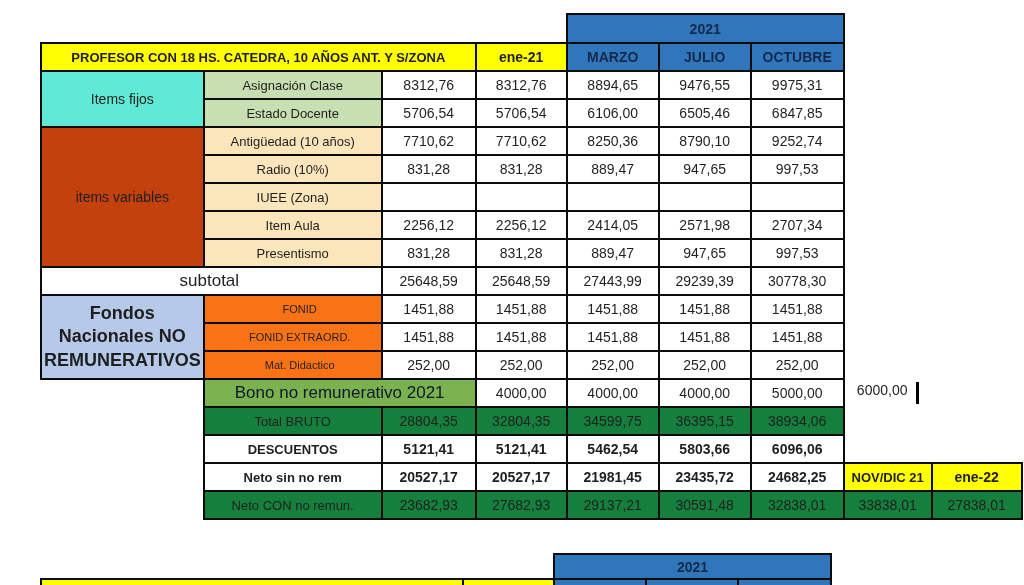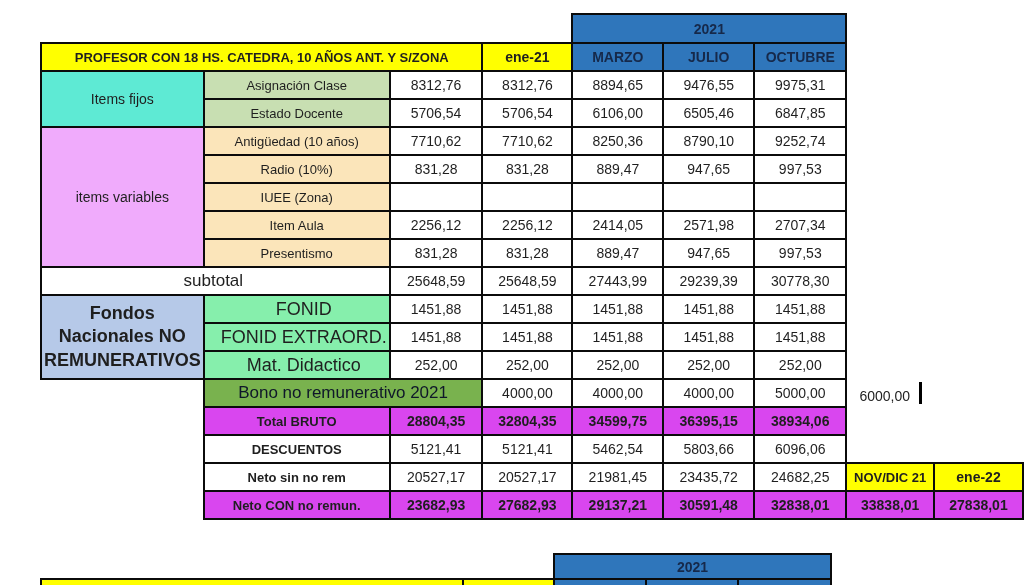--- a/index.html
+++ b/index.html
@@ -22,30 +22,30 @@
     padding:0 2px;
     overflow:hidden;white-space:nowrap;
     background:#ffffff;
   }
   td.nb{border:none;background:transparent;}
   .blue{background:#2f76bb;color:#16294a;font-weight:bold;}
   .ttl{background:#ffff00;font-weight:bold;font-size:13px;}
   .yhdr{background:#ffff00;font-weight:bold;font-size:14px;}
   .g1{background:#5eead4;}
   .g2{background:#c8dfb2;font-size:13px;}
-  .c1{background:#f0abfc;}
+  .c1{background:#c2410c;}
   .c2{background:#fbe5ba;font-size:13px;}
   .fz{background:#b6c9e8;font-weight:bold;font-size:18px;line-height:1.3;white-space:normal;}
-  .fl{background:#86efac;font-size:18px;padding-left:16px;}
+  .fl{background:#f97316;font-size:11px;padding-left:16px;}
   .sub{text-align:center;font-size:17px;padding-right:6px;}
   .bono{background:#79b24e;color:#0f172a;font-size:17px;}
-  .bold{font-weight:normal;}
+  .bold{font-weight:bold;}
   .lab{font-weight:bold;font-size:13px;}
-  .ynum{background:#d946ef;font-weight:bold;}
-  .extra-wrap{display:flex;align-items:flex-end;justify-content:center;gap:9px;}
+  .ynum{background:#15803d;font-weight:normal;}
+  .extra-wrap{display:flex;align-items:flex-start;justify-content:center;gap:9px;}
   .caret{display:inline-block;width:3px;height:22px;background:#000;}
   
   .abs{position:absolute;box-sizing:border-box;}
   .t2-year{
     left:553px;top:553px;width:279px;height:27px;
     background:#2f76bb;border:2px solid #0b0b0b;
     color:#16294a;font-weight:bold;font-size:14px;
     display:flex;align-items:center;justify-content:center;
   }
   .t2-sliver{top:578px;height:9px;border:2px solid #0b0b0b;border-bottom:none;}

